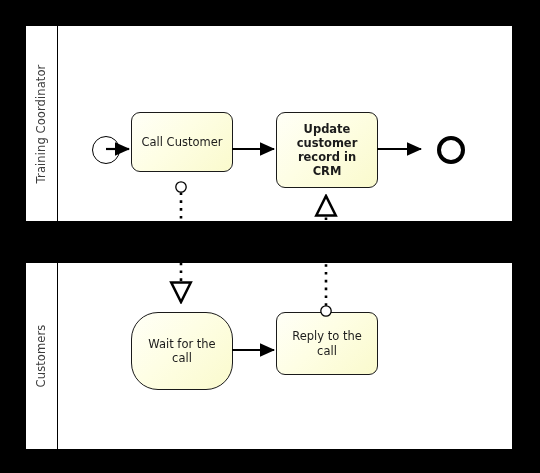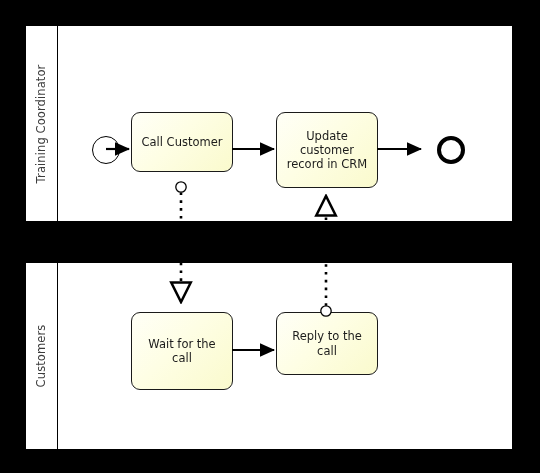--- a/index.html
+++ b/index.html
@@ -103,34 +103,34 @@
   <div class="pool" id="pool1" style="left:25px; top:25px; width:488px; height:197px;">
     <div class="lane-header">
       <span class="lane-label">Training Coordinator</span>
     </div>
     <div class="lane-body">
 
       <div class="event start" style="left:34px; top:110px; width:28px; height:28px;"></div>
 
       <div class="task" style="left:73px; top:86px; width:102px; height:60px;">Call Customer</div>
 
-      <div class="task" style="left:218px; top:86px; width:102px; height:76px;">Update customer record in CRM</div>
+      <div class="task" style="left:218px; top:86px; width:102px; height:76px;font-weight:bold;">Update customer record in CRM</div>
 
       <div class="event end" style="left:379px; top:110px; width:28px; height:28px;"></div>
 
     </div>
   </div>
 
   <div class="pool" id="pool2" style="left:25px; top:262px; width:488px; height:188px;">
     <div class="lane-header">
       <span class="lane-label">Customers</span>
     </div>
     <div class="lane-body">
 
-      <div class="task" style="left:73px; top:49px; width:102px; height:78px;">Wait for the call</div>
+      <div class="task" style="left:73px; top:49px; width:102px; height:78px;border-radius:27px;">Wait for the call</div>
 
       <div class="task" style="left:218px; top:49px; width:102px; height:63px;">Reply to the call</div>
 
     </div>
   </div>
 
   <svg id="flow-layer" viewBox="0 0 540 473" width="540" height="473">
     <defs>
       <marker id="seq-arrow" viewBox="0 0 10 10" refX="9.2" refY="5" markerWidth="7" markerHeight="7" orient="auto-start-reverse">
         <path d="M 0 0.6 L 10 5 L 0 9.4 z" fill="#000000"></path>

